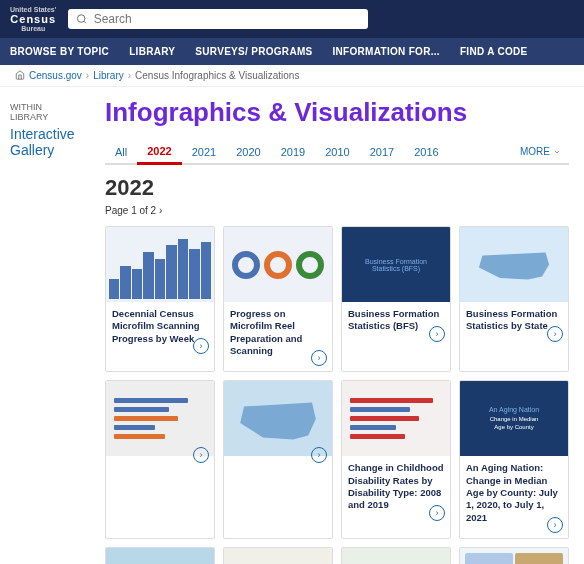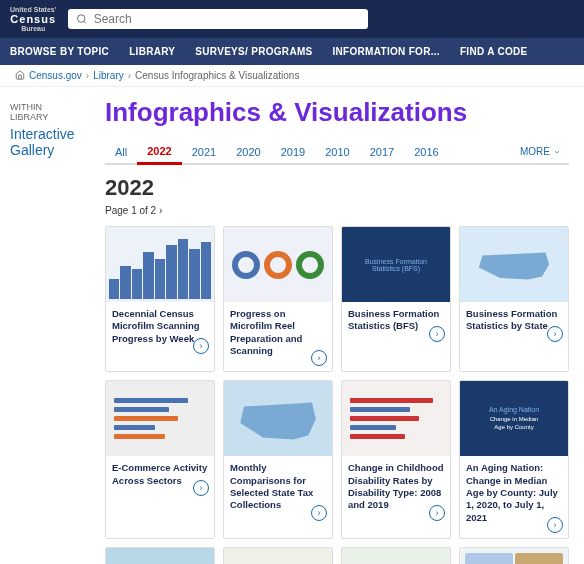--- a/index.html
+++ b/index.html
@@ -429,33 +429,31 @@
               </div>
             <div class="h-bar-row">
                 <div class="h-bar" style="width:45%"></div>
               </div>
             <div class="h-bar-row">
                 <div class="h-bar orange" style="width:55%"></div>
               </div>
           </div>
         </div>
         <div class="grid-item-info">
-          <div class="grid-item-title">E-Commerce Activity Across Sectors</div>
           <div class="grid-item-arrow">›</div>
         </div>
       </div>
 
       <div class="grid-item">
         <div class="grid-item-thumb" style="background:#c8dff0;">
           <div class="thumb-us-map" style="background:#c8dff0;">
             <div style="width:70%;height:55%;background:#7aaad4;clip-path:polygon(5% 20%, 95% 10%, 100% 50%, 90% 90%, 70% 100%, 30% 95%, 0% 60%);"></div>
           </div>
         </div>
         <div class="grid-item-info">
-          <div class="grid-item-title">Monthly Comparisons for Selected State Tax Collections</div>
           <div class="grid-item-arrow">›</div>
         </div>
       </div>
 
       <div class="grid-item">
         <div class="grid-item-thumb" style="background:#f5f0f0;">
           <div class="thumb-horizontal-bars" style="background:#f5f0f0;">
             <div class="h-bar-row">
                 <div class="h-bar red" style="width:90%;background:#cc3333;"></div>
               </div>

